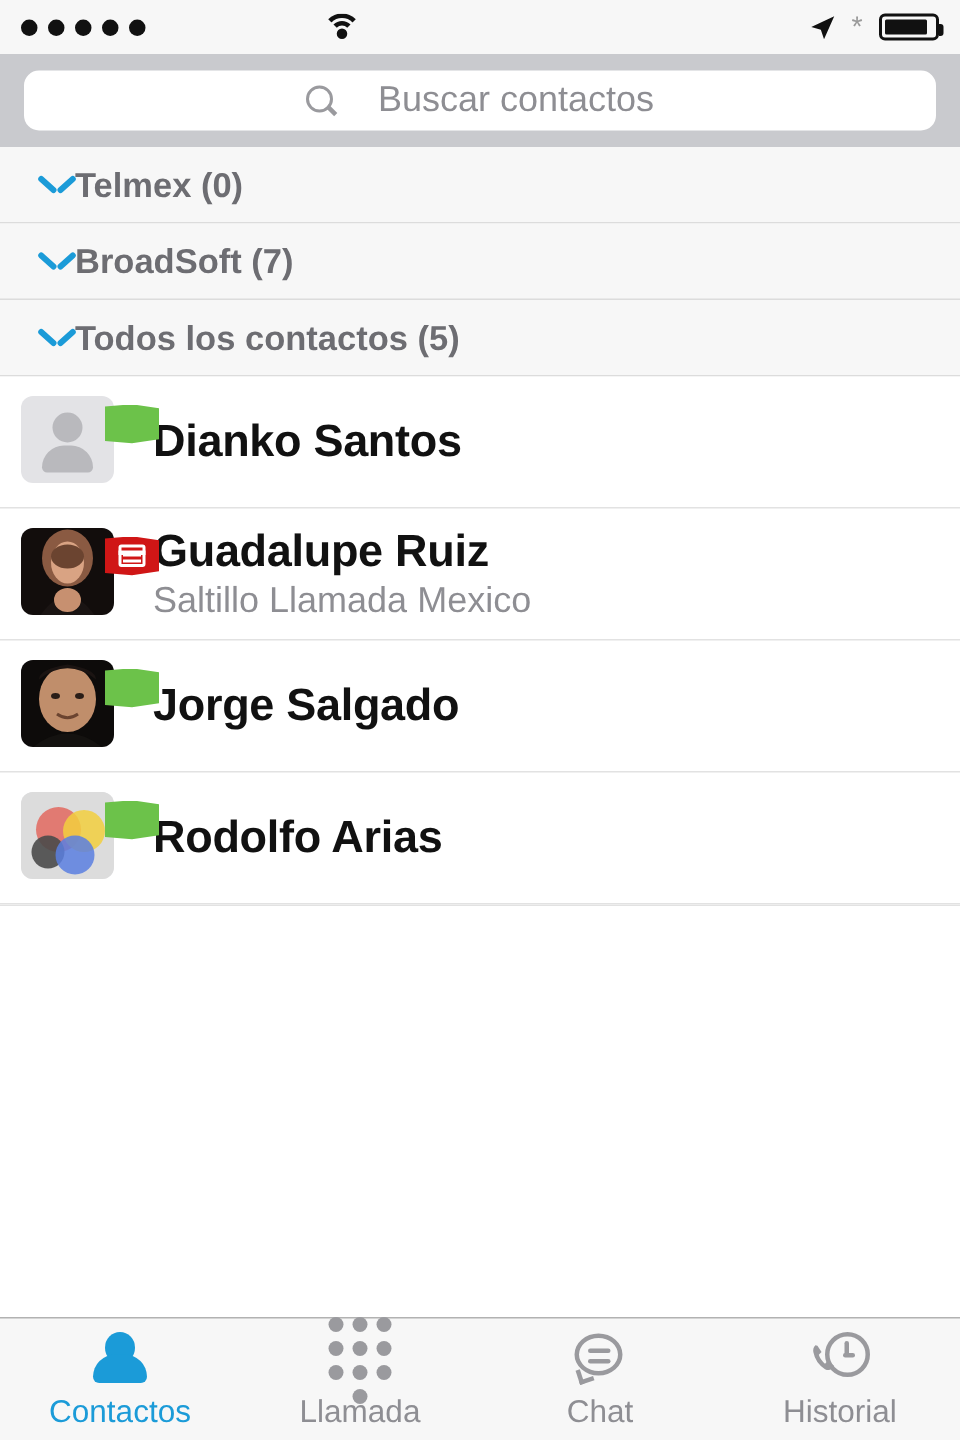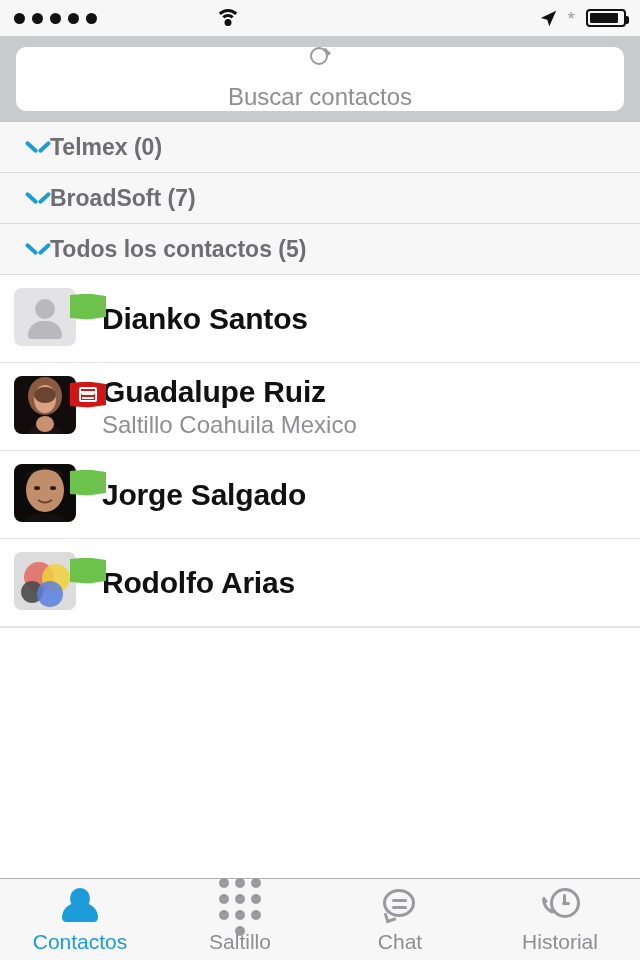--- a/index.html
+++ b/index.html
@@ -57,22 +57,22 @@
   .nav-center { position: absolute; left: 0; right: 0; text-align: center; pointer-events: none; }
   .nav-title { font-size: 30px; color: #1c1c1e; letter-spacing: -.3px; display: inline-flex; align-items: center; gap: 12px; }
   .caret { width: 0; height: 0; border-left: 11px solid transparent; border-right: 11px solid transparent;
            border-top: 12px solid #1b9bd8; display: inline-block; }
   .nav-sub { font-size: 19px; color: #9b9b9f; margin-top: 1px; }
   .plus-btn { margin-left: auto; font-size: 48px; color: #1b9bd8; line-height: 1; font-weight: 300; }
 
   
   .searchwrap { background: #c9cace; padding: 11px 16px; }
   .searchbox {
-    height: 64px; background: #fff; border-radius: 10px;
-    display: flex; align-items: center; justify-content: center; gap: 28px; flex-direction: column;
+    height: 40px; background: #fff; border-radius: 10px;
+    display: flex; align-items: center; justify-content: center; gap: 28px;
   }
   .search-ico { width: 20px; height: 20px; position: relative; }
   .search-ico::before { content:""; position:absolute; left:0; top:0; width:14px; height:14px;
     border: 2.5px solid #9a9a9e; border-radius: 50%; }
   .search-ico::after { content:""; position:absolute; right:0; bottom:0; width:8px; height:2.5px;
     background:#9a9a9e; transform: rotate(45deg); transform-origin: right center; }
   .search-ph { font-size: 24px; color: #8e8e93; }
 
   
   .group {
@@ -222,21 +222,21 @@
           </svg>
         </div>
         <div class="statusflag red">
           <span class="cal">
               <i></i>
             </span>
         </div>
       </div>
       <div class="row-text">
         <div class="row-name">Guadalupe Ruiz</div>
-        <div class="row-sub">Saltillo Coahuila Mexico</div>
+        <div class="row-sub">Saltillo Llamada Mexico</div>
       </div>
     </div>
 
     <div class="row">
       <div class="av-wrap">
         <div class="avatar">
           <svg class="pix" viewBox="0 0 62 58" preserveAspectRatio="none">
             <rect width="62" height="58" fill="#0d0b0a"></rect>
             <ellipse cx="31" cy="26" rx="19" ry="22" fill="#c08e6b"></ellipse>
             <path d="M12 13 Q31 -2 50 13 Q50 6 31 3 Q12 6 12 13Z" fill="#1b1412"></path>
@@ -289,21 +289,21 @@
           <i></i>
           <i></i>
           <i></i>
           <i></i>
           <i></i>
           <i></i>
           <i></i>
           <i></i>
           <i class="last"></i>
       </div>
-      <div class="tab-label">Saltillo</div>
+      <div class="tab-label">Llamada</div>
     </div>
     <div class="tab">
       <div class="ic ic-chat">
         <span class="bub"></span>
           <span class="tail"></span>
           <span class="l1"></span>
           <span class="l2"></span>
       </div>
       <div class="tab-label">Chat</div>
     </div>

